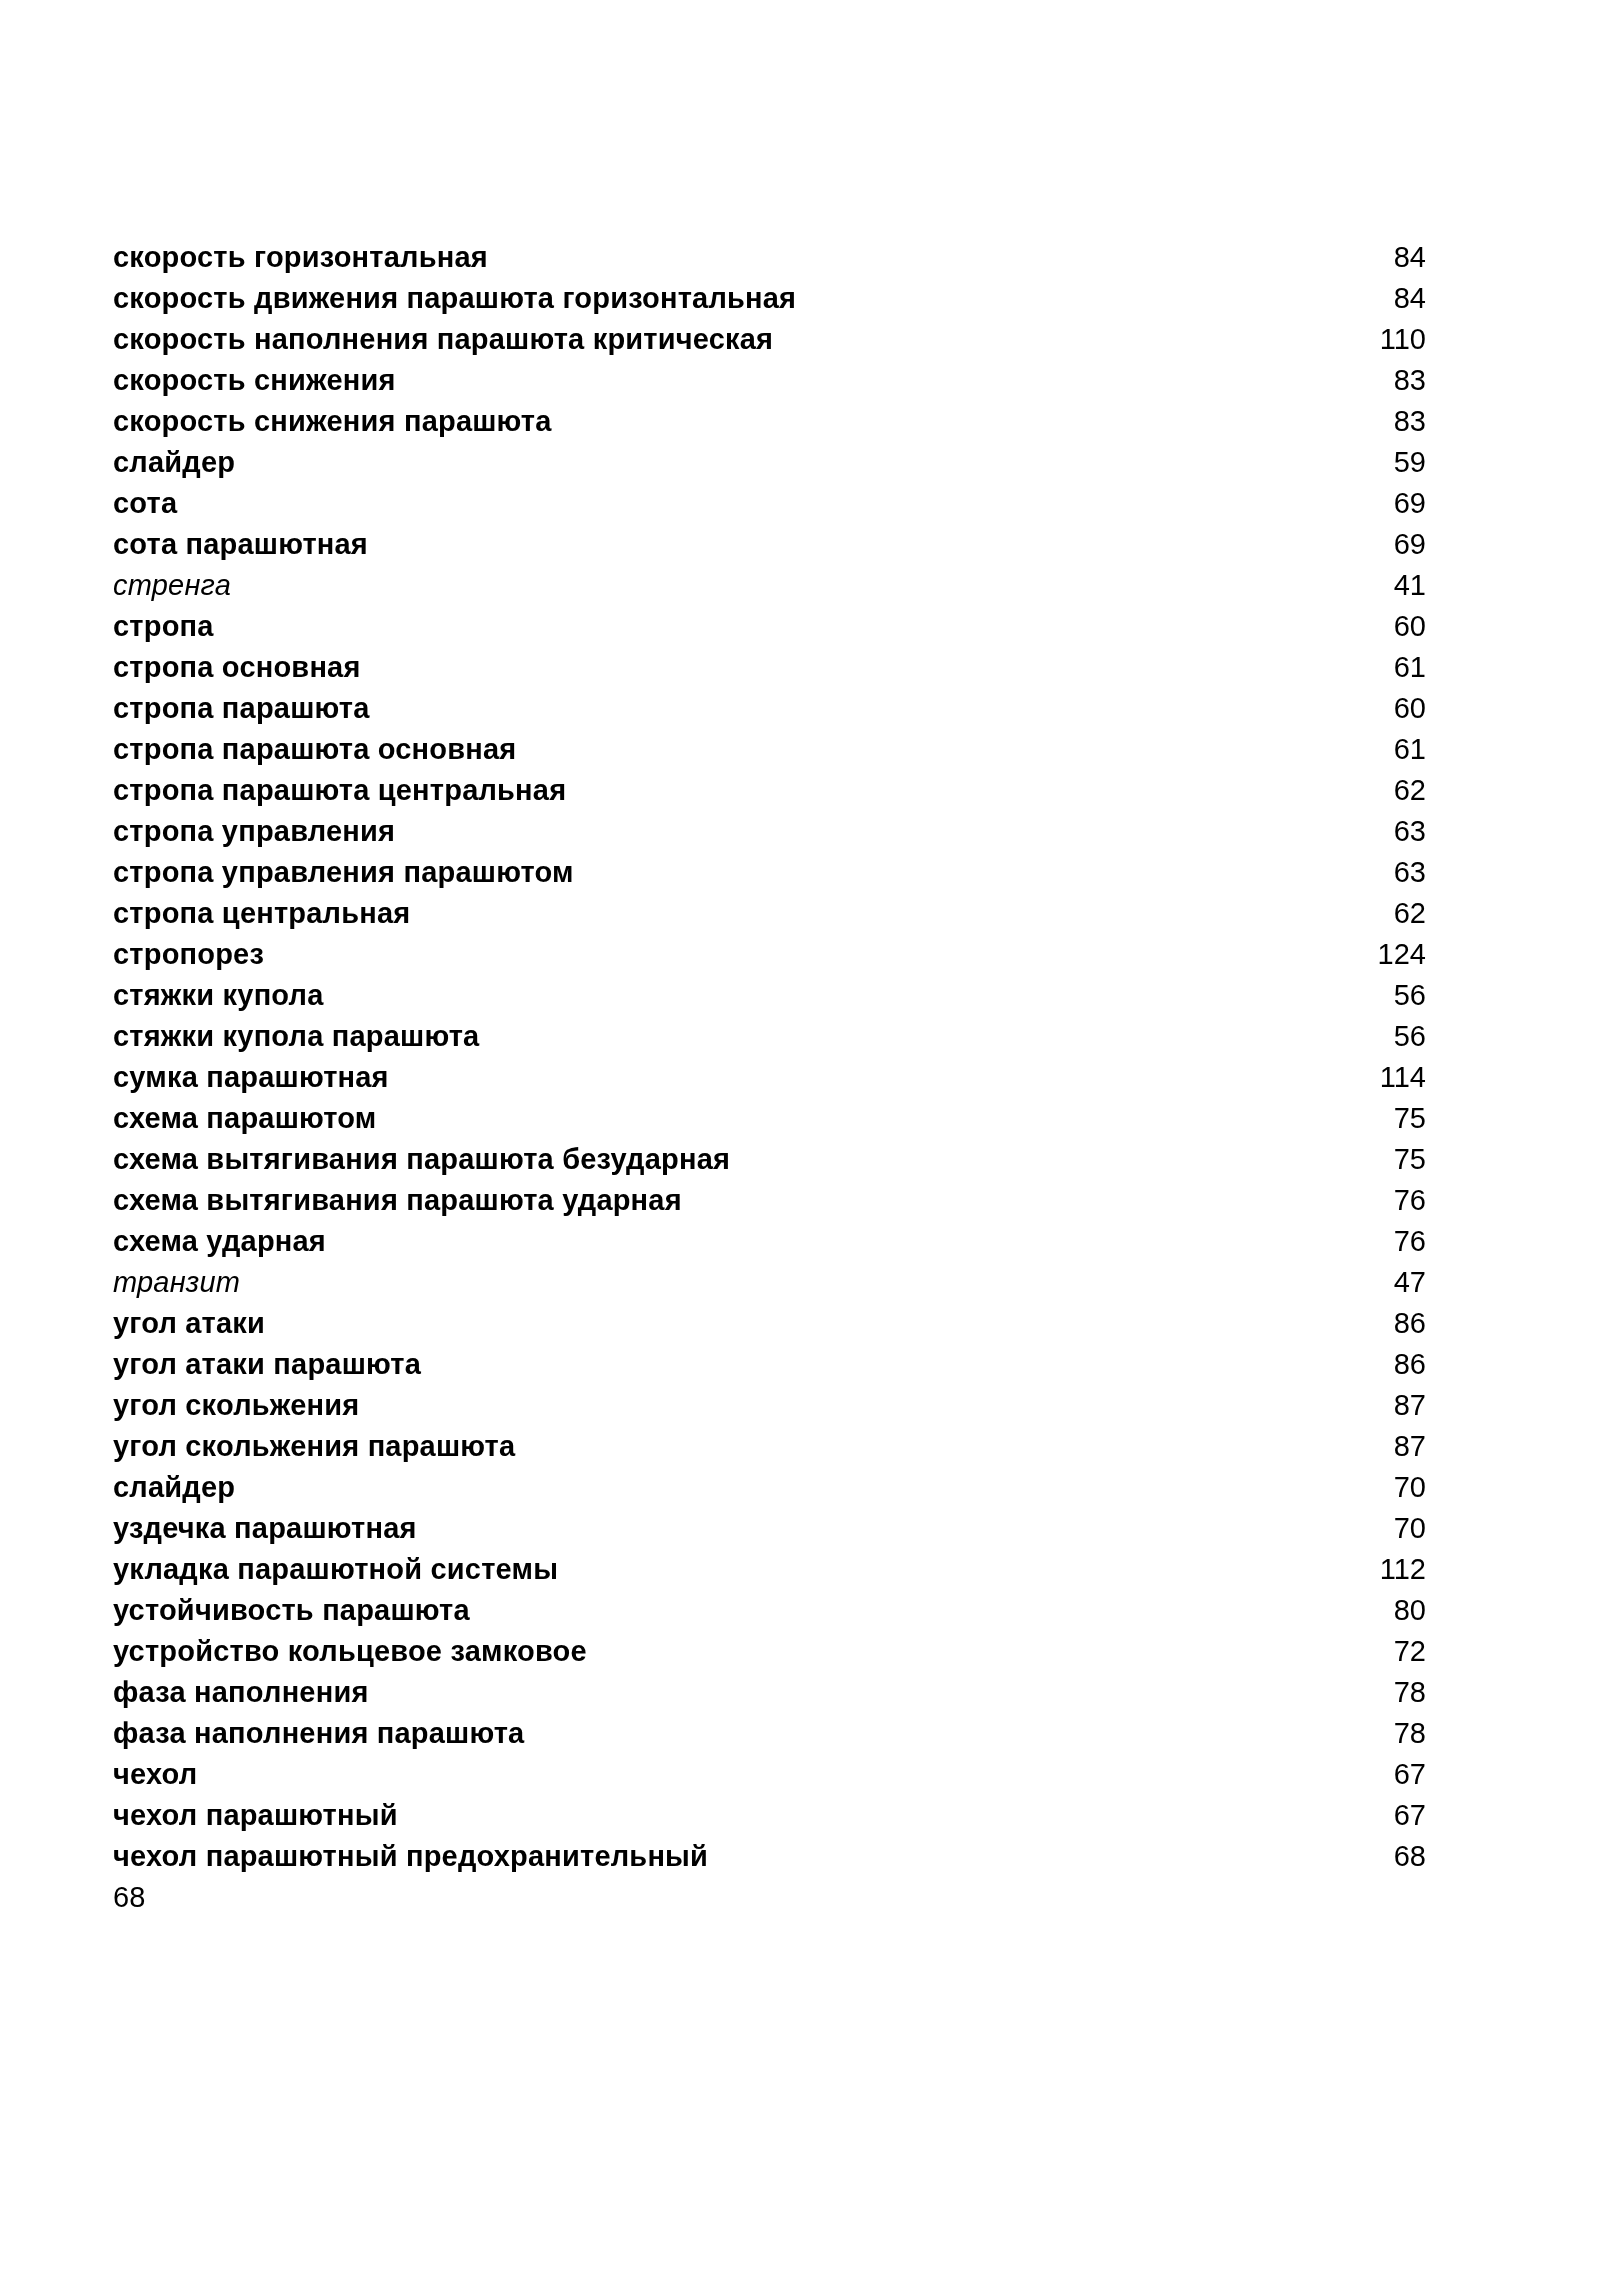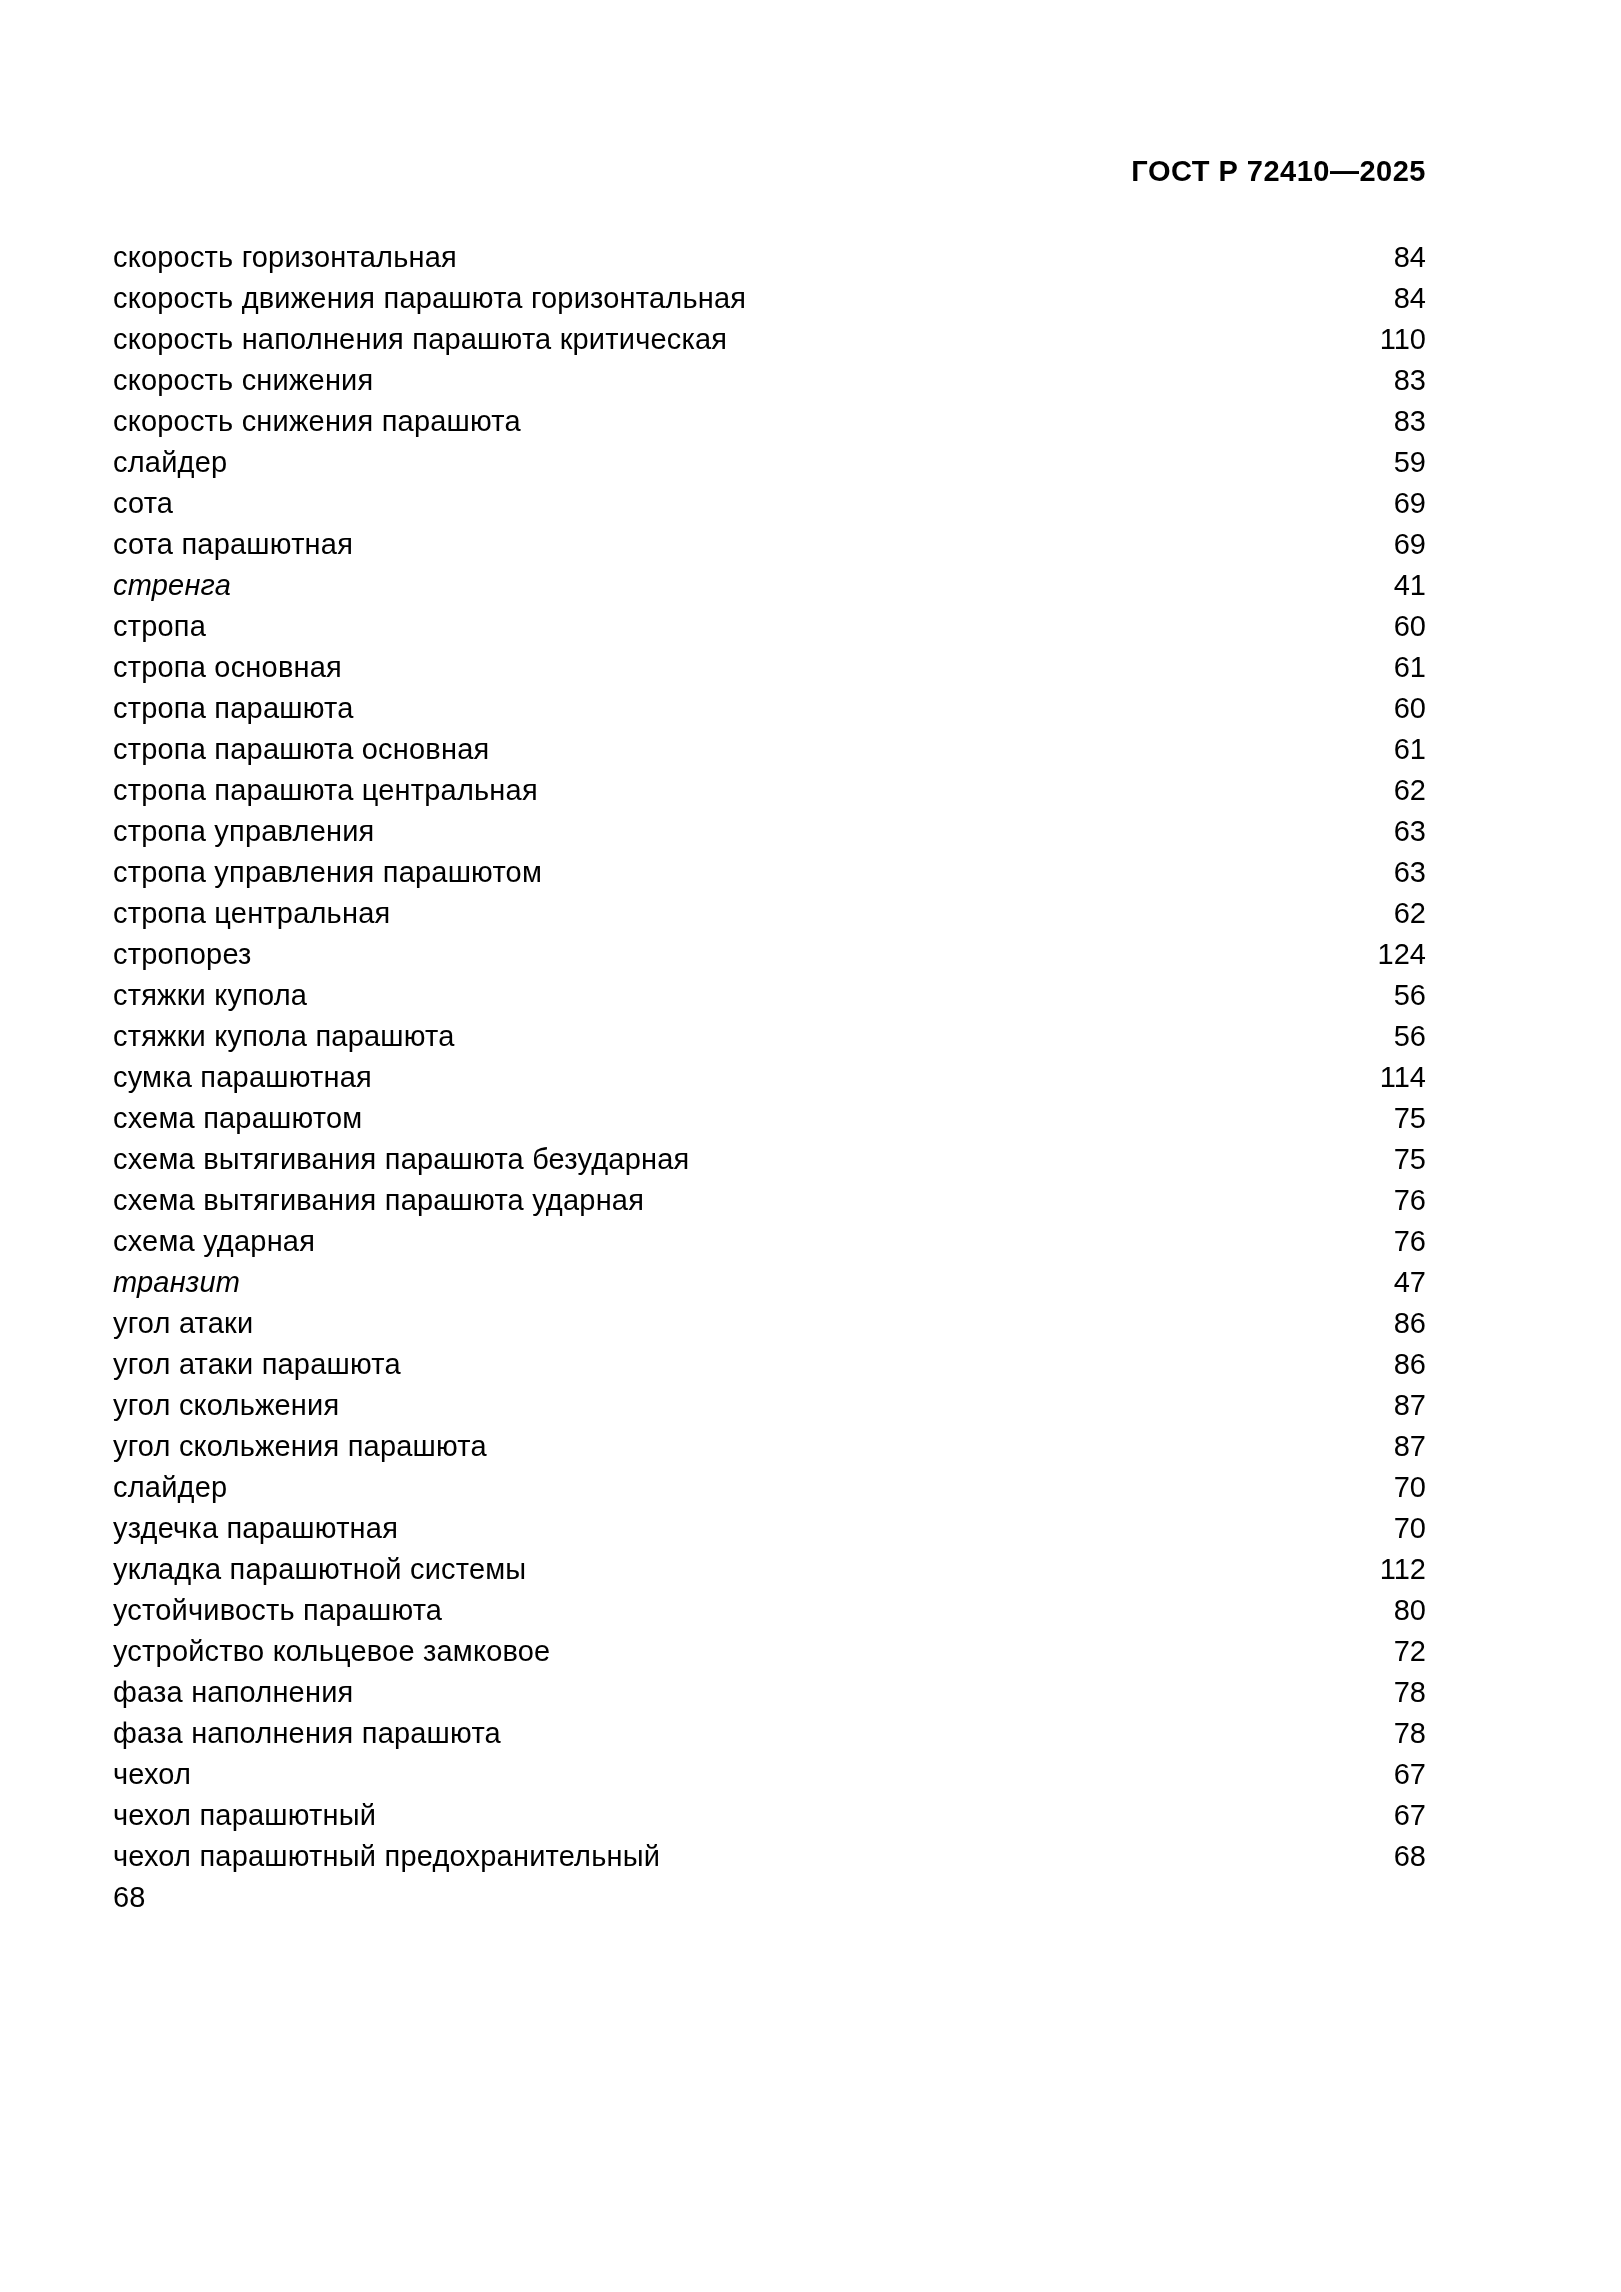--- a/index.html
+++ b/index.html
@@ -32,21 +32,21 @@
   }
   .index-row {
     display: flex;
     justify-content: space-between;
     align-items: baseline;
     height: 41px;
     line-height: 41px;
     font-size: 29px;
   }
   .index-term {
-    font-weight: 400;
+    font-weight: 700;
     white-space: nowrap;
     letter-spacing: 0.2px;
   }
   .index-row.italic .index-term {
     font-weight: 400;
     font-style: italic;
   }
   .index-page {
     font-weight: 400;
     white-space: nowrap;
@@ -58,21 +58,20 @@
     right: 195px;
     text-align: right;
     font-size: 29px;
     font-weight: 400;
   }
 </style>
 </head>
 <body>
 
 <div class="page">
-  <div class="doc-header">ГОСТ Р 72410—2025</div>
 
   <div class="index-list">
       <div class="index-row">
         <span class="index-term">скорость горизонтальная</span>
         <span class="index-page">84</span>
       </div>
       <div class="index-row">
         <span class="index-term">скорость движения парашюта горизонтальная</span>
         <span class="index-page">84</span>
       </div>

